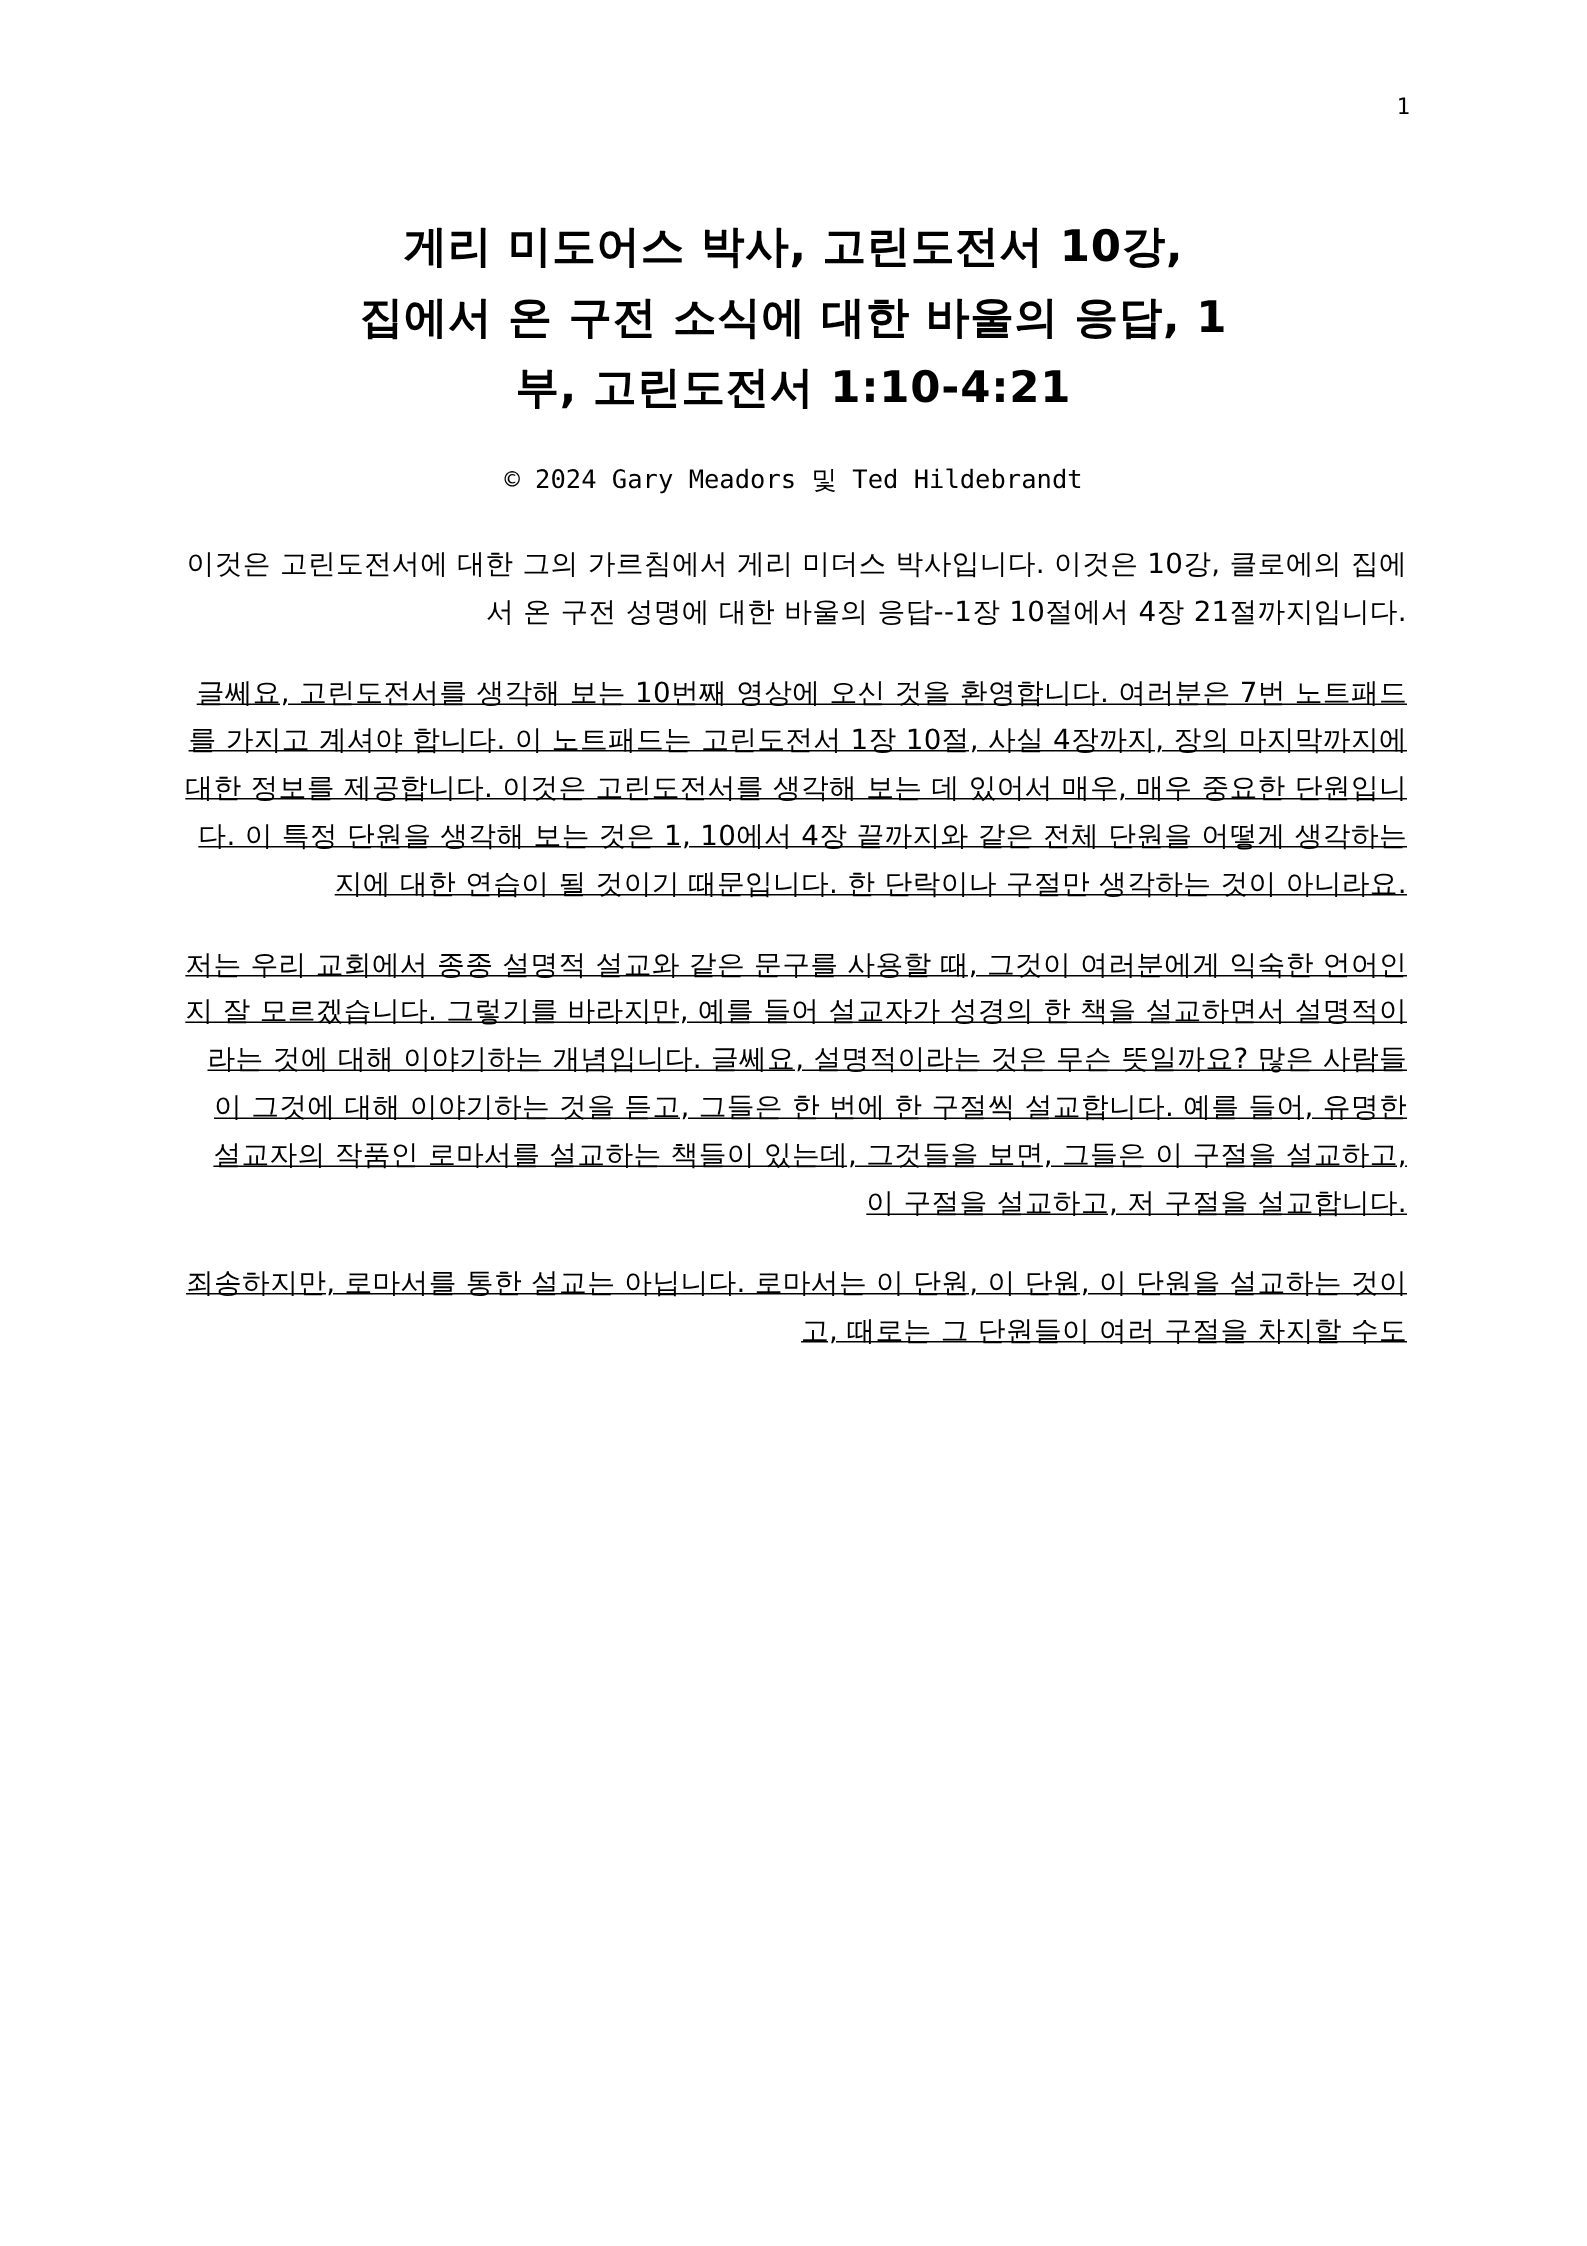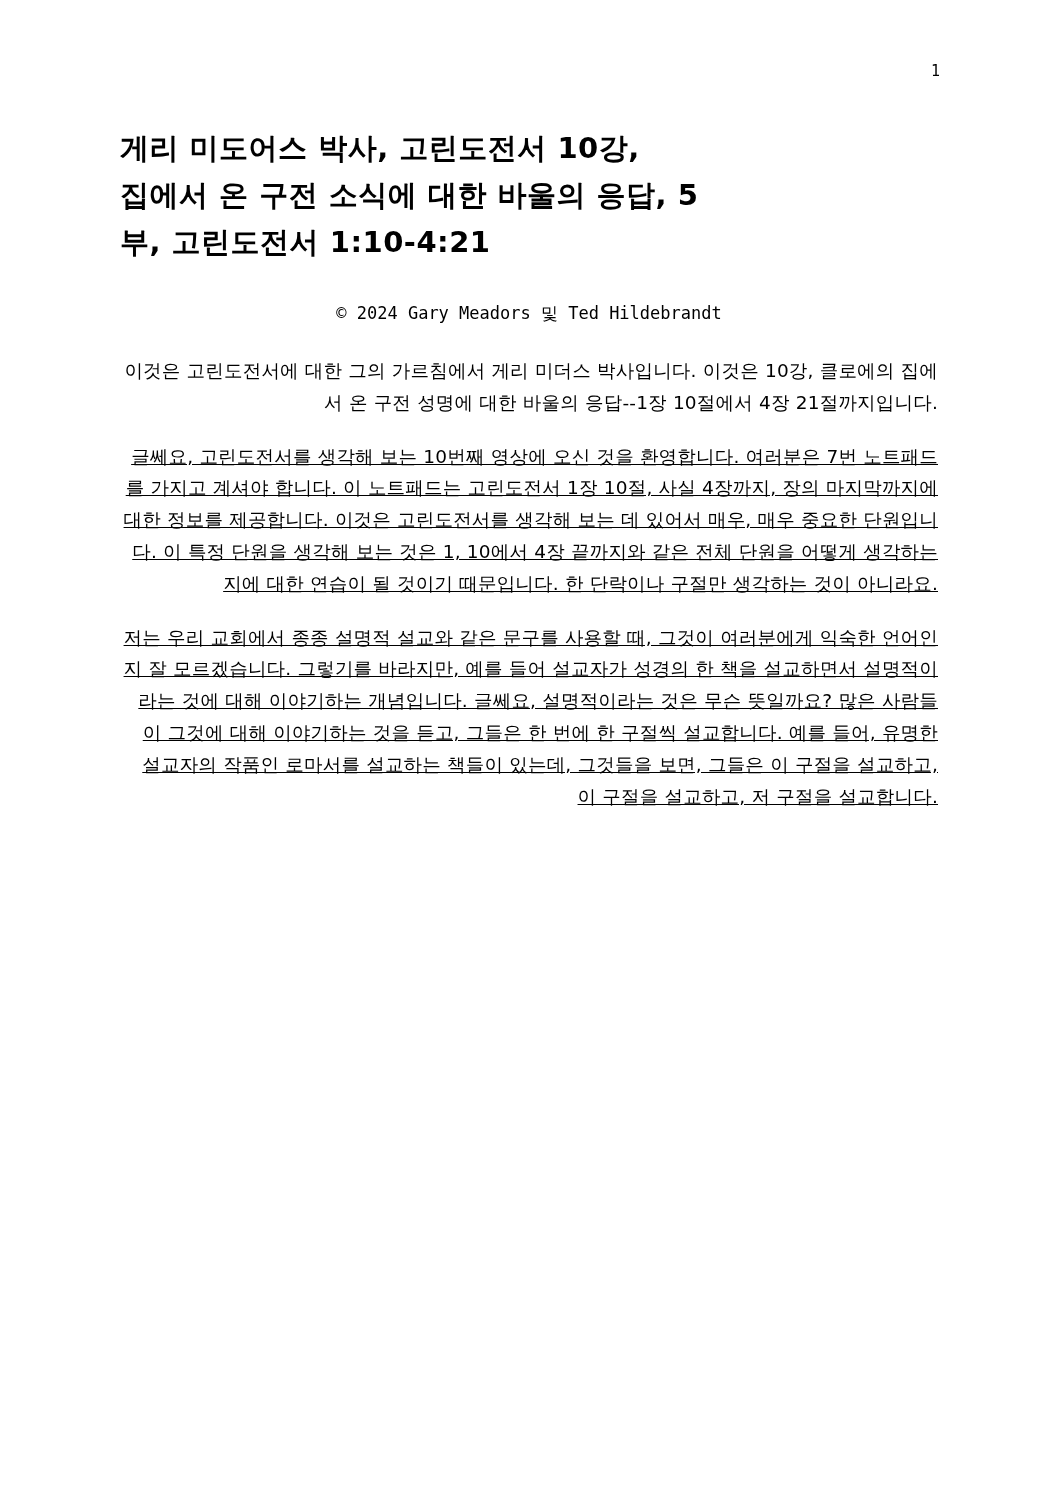--- a/index.html
+++ b/index.html
@@ -22,36 +22,36 @@
   }
   .page-number {
     position: absolute;
     top: 62px;
     right: 118px;
     font-size: 15px;
     font-family: "DejaVu Sans Mono", monospace;
     color: #000;
   }
   .doc-title {
-    margin: 0;
+    margin: 16px;
     padding-top: 70px;
-    text-align: left;
+    text-align: center;
     font-size: 29px;
     font-weight: bold;
     line-height: 1.62;
     letter-spacing: 0.5px;
     font-family: "DejaVu Sans", sans-serif;
   }
   .title-line {
     display: block;
   }
   .copyright {
     text-align: center;
     font-size: 17px;
-    margin-top: 36px;
+    margin-top: 26px;
     margin-bottom: 0;
     font-family: "DejaVu Sans Mono", monospace;
     letter-spacing: 0px;
   }
   .body-text {
     margin: 0;
     padding-top: 30px;
     font-size: 18.5px;
     line-height: 1.72;
     text-align: right;
@@ -64,23 +64,24 @@
 </style>
 </head>
 <body>
 
 <div class="page">
 
   <div class="page-number">1</div>
 
   <h1 class="doc-title">
     <span class="title-line">게리 미도어스 박사, 고린도전서 10강,</span>
-    <span class="title-line">집에서 온 구전 소식에 대한 바울의 응답, 5</span>
+    <span class="title-line">집에서 온 구전 소식에 대한 바울의 응답, 1</span>
     <span class="title-line">부, 고린도전서 1:10-4:21</span>
   </h1>
 
   <p class="copyright">© 2024 Gary Meadors 및 Ted Hildebrandt</p>
 
   <p class="body-text">이것은 고린도전서에 대한 그의 가르침에서 게리 미더스 박사입니다. 이것은 10강, 클로에의 집에서 온 구전 성명에 대한 바울의 응답--1장 10절에서 4장 21절까지입니다.</p>
   <p class="body-text">글쎄요, 고린도전서를 생각해 보는 10번째 영상에 오신 것을 환영합니다. 여러분은 7번 노트패드를 가지고 계셔야 합니다. 이 노트패드는 고린도전서 1장 10절, 사실 4장까지, 장의 마지막까지에 대한 정보를 제공합니다. 이것은 고린도전서를 생각해 보는 데 있어서 매우, 매우 중요한 단원입니다. 이 특정 단원을 생각해 보는 것은 1, 10에서 4장 끝까지와 같은 전체 단원을 어떻게 생각하는지에 대한 연습이 될 것이기 때문입니다. 한 단락이나 구절만 생각하는 것이 아니라요.</p>
   <p class="body-text">저는 우리 교회에서 종종 설명적 설교와 같은 문구를 사용할 때, 그것이 여러분에게 익숙한 언어인지 잘 모르겠습니다. 그렇기를 바라지만, 예를 들어 설교자가 성경의 한 책을 설교하면서 설명적이라는 것에 대해 이야기하는 개념입니다. 글쎄요, 설명적이라는 것은 무슨 뜻일까요? 많은 사람들이 그것에 대해 이야기하는 것을 듣고, 그들은 한 번에 한 구절씩 설교합니다. 예를 들어, 유명한 설교자의 작품인 로마서를 설교하는 책들이 있는데, 그것들을 보면, 그들은 이 구절을 설교하고, 이 구절을 설교하고, 저 구절을 설교합니다.</p>
+  <p class="body-text">죄송하지만, 로마서를 통한 설교는 아닙니다. 로마서는 이 단원, 이 단원, 이 단원을 설교하는 것이고, 때로는 그 단원들이 여러 구절을 차지할 수도</p>
 
 </div>
 
 </body></html>

